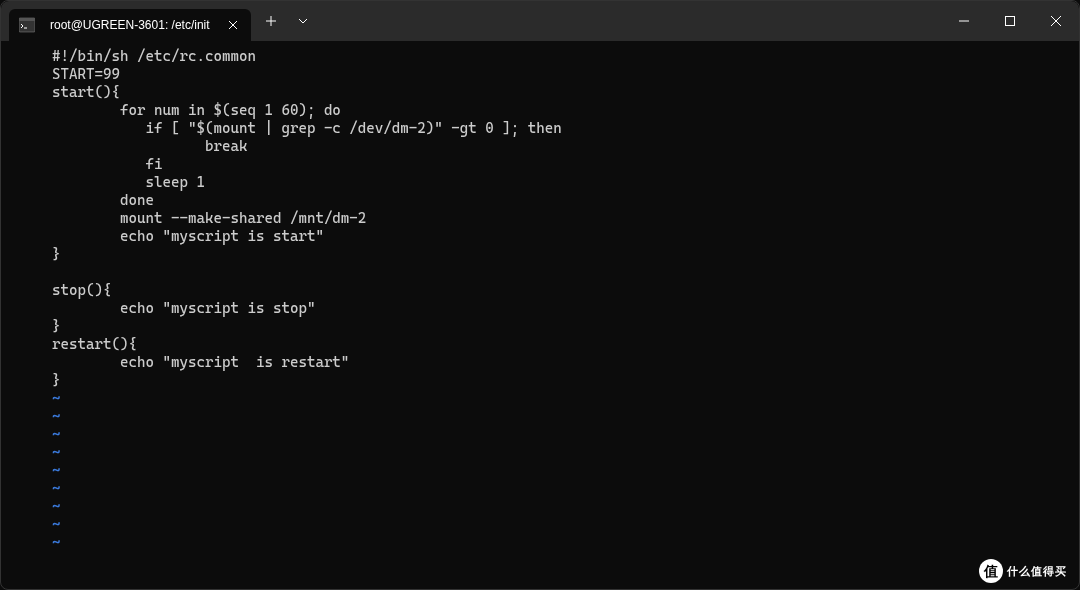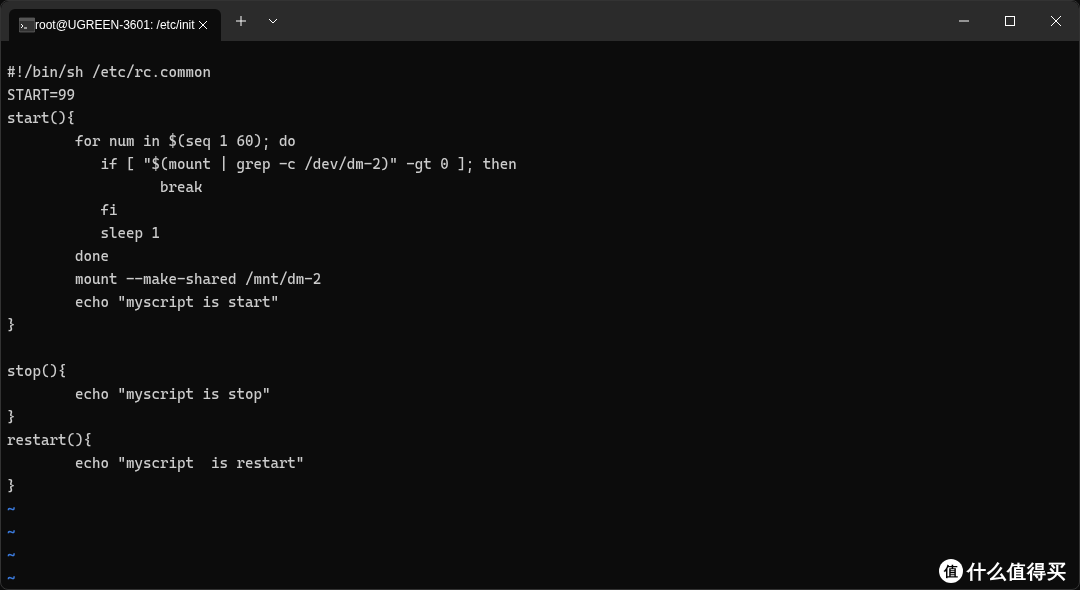--- a/index.html
+++ b/index.html
@@ -32,21 +32,21 @@
     }
     .tab {
       height: 32px;
       background: #0c0c0c;
       display: flex;
       align-items: center;
       padding: 0 10px;
       border-radius: 6px 6px 0 0;
       min-width: 200px;
       margin-top: 8px;
-      gap: 0;
+      gap: 15px;
     }
     .tab-icon {
       width: 16px;
       height: 16px;
       display: flex;
       align-items: center;
       justify-content: center;
     }
     .tab-icon svg {
       width: 16px;
@@ -98,28 +98,29 @@
     .win-btn {
       width: 46px;
       height: 40px;
       display: flex;
       align-items: center;
       justify-content: center;
       color: #ffffff;
       cursor: pointer;
     }
     .terminal-content {
-      padding: 20px 6px;
+      padding: 6px 6px;
       color: #cccccc;
       font-size: 14.5px;
-      line-height: 23px;
+      line-height: 18px;
       white-space: pre;
       font-family: Consolas, "Cascadia Mono", monospace;
       height: calc(590px - 40px);
       position: relative;
+      margin-left: 45px;
     }
     .tilde {
       color: #3b7bde;
     }
     .status-line {
       position: absolute;
       bottom: 6px;
       left: 6px;
     }
     .watermark {
@@ -139,21 +140,21 @@
       background: #ffffff;
       color: #000000;
       border-radius: 50%;
       display: flex;
       align-items: center;
       justify-content: center;
       font-size: 14px;
       font-weight: bold;
     }
     .watermark-text {
-      font-size: 19px;
+      font-size: 11px;
       letter-spacing: 1px;
     }
   </style>
 </head>
 <body>
 
 <div class="title-bar">
   <div class="tab-area">
     <div class="tab">
       <span class="tab-icon">

